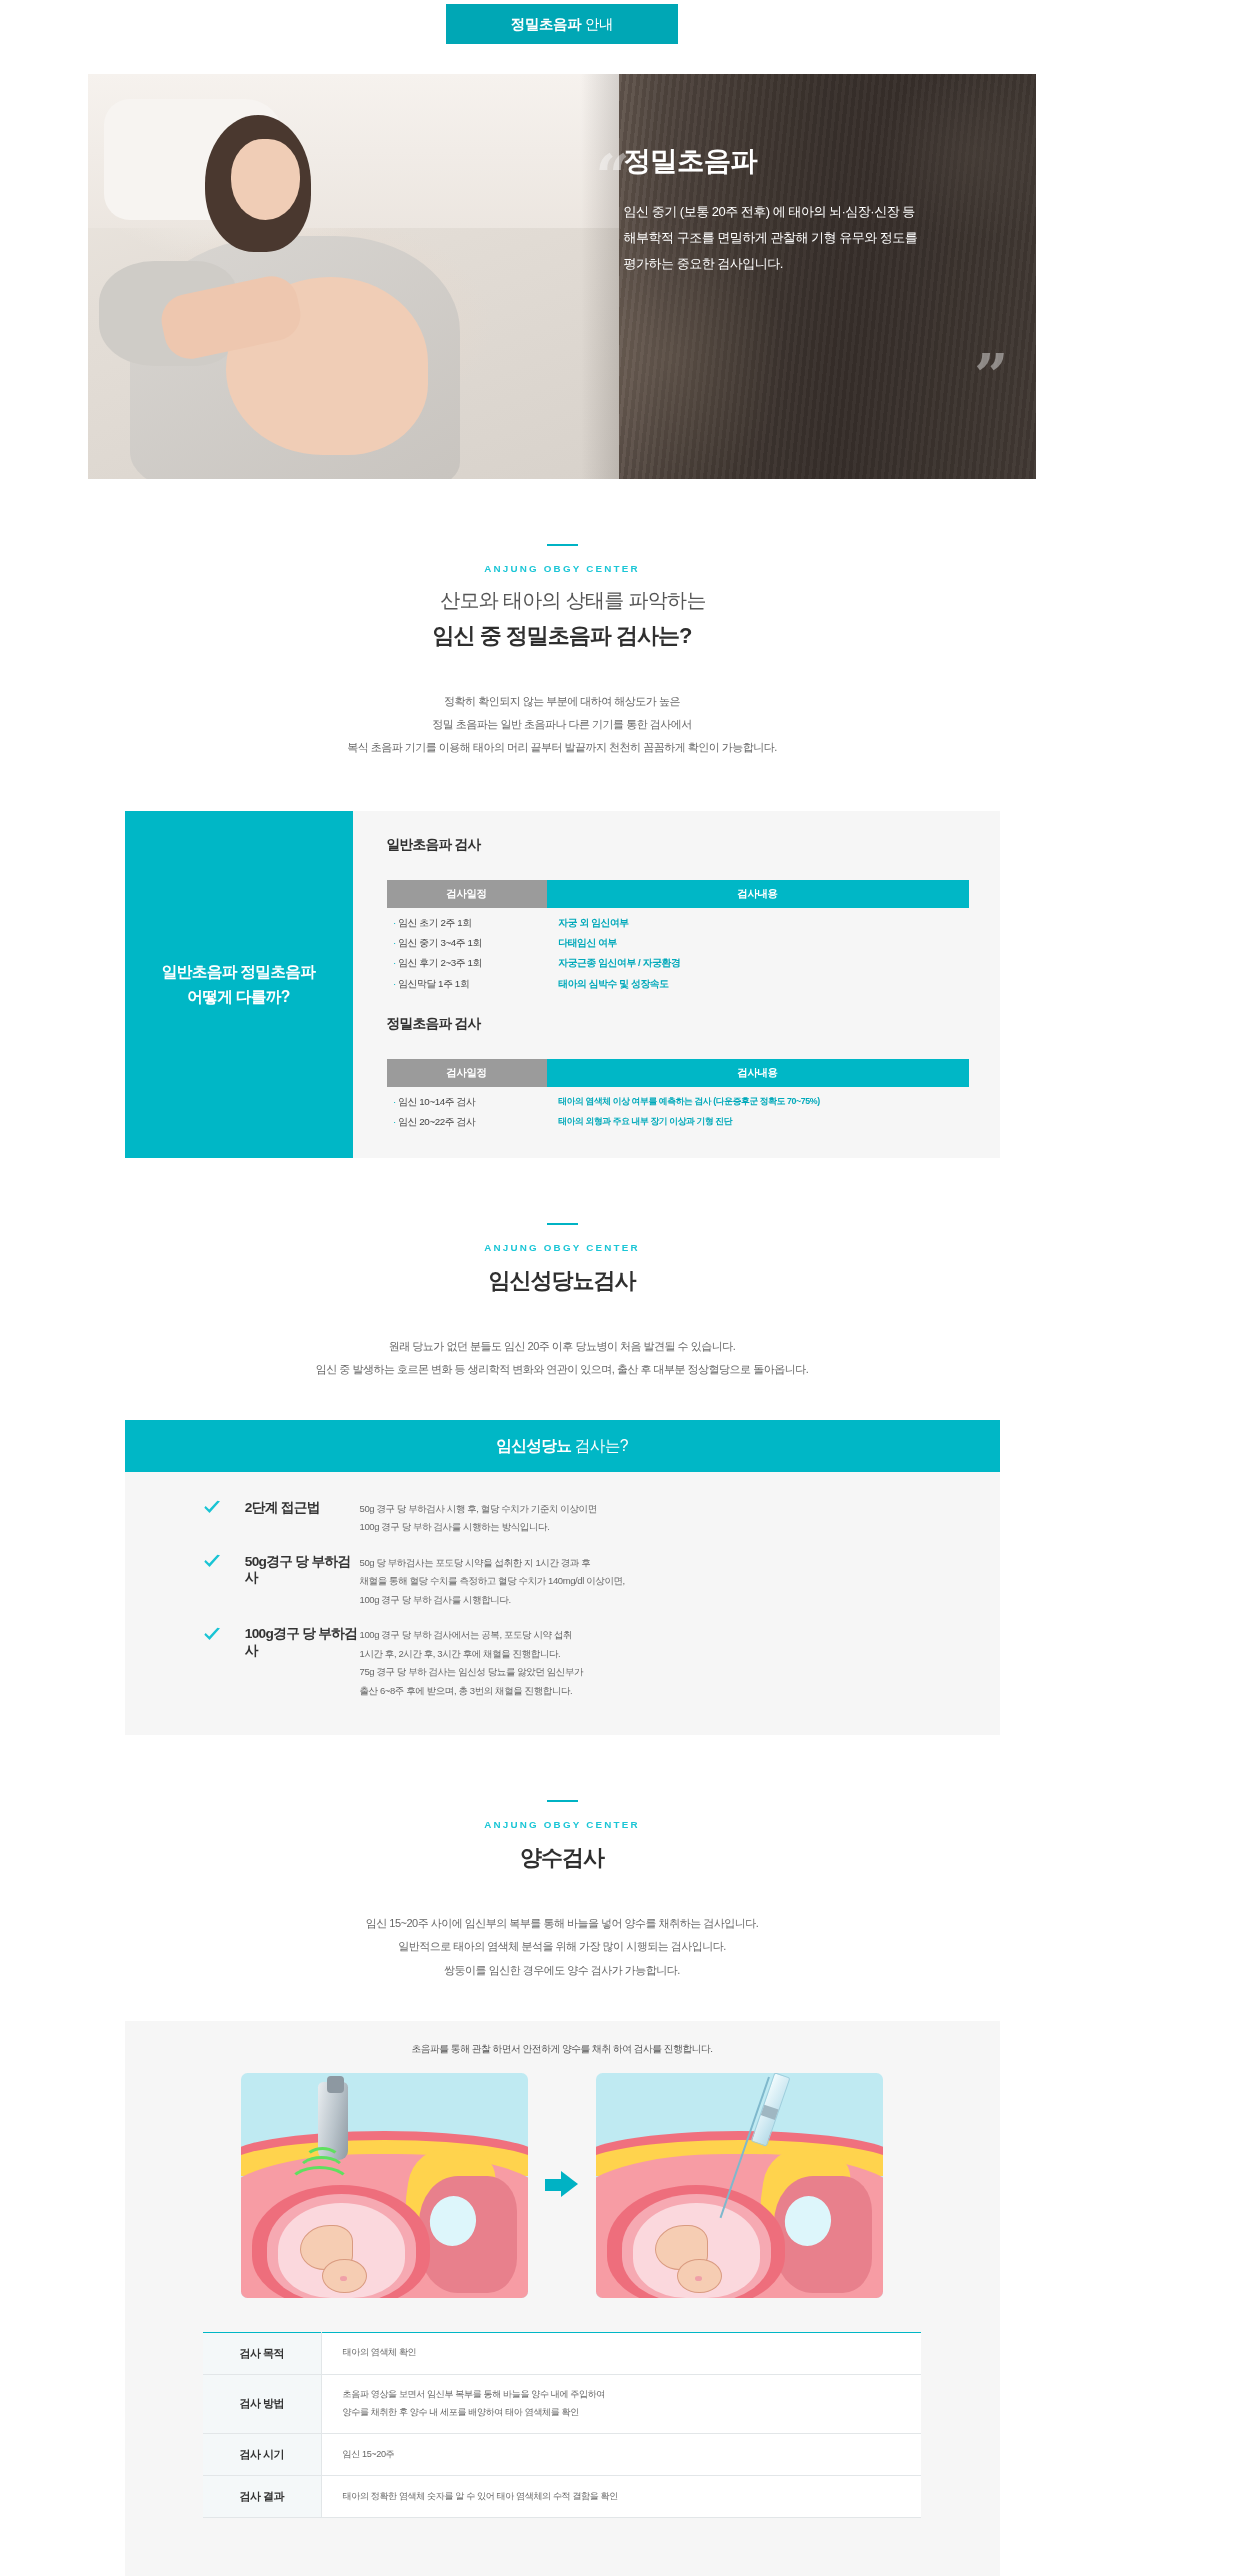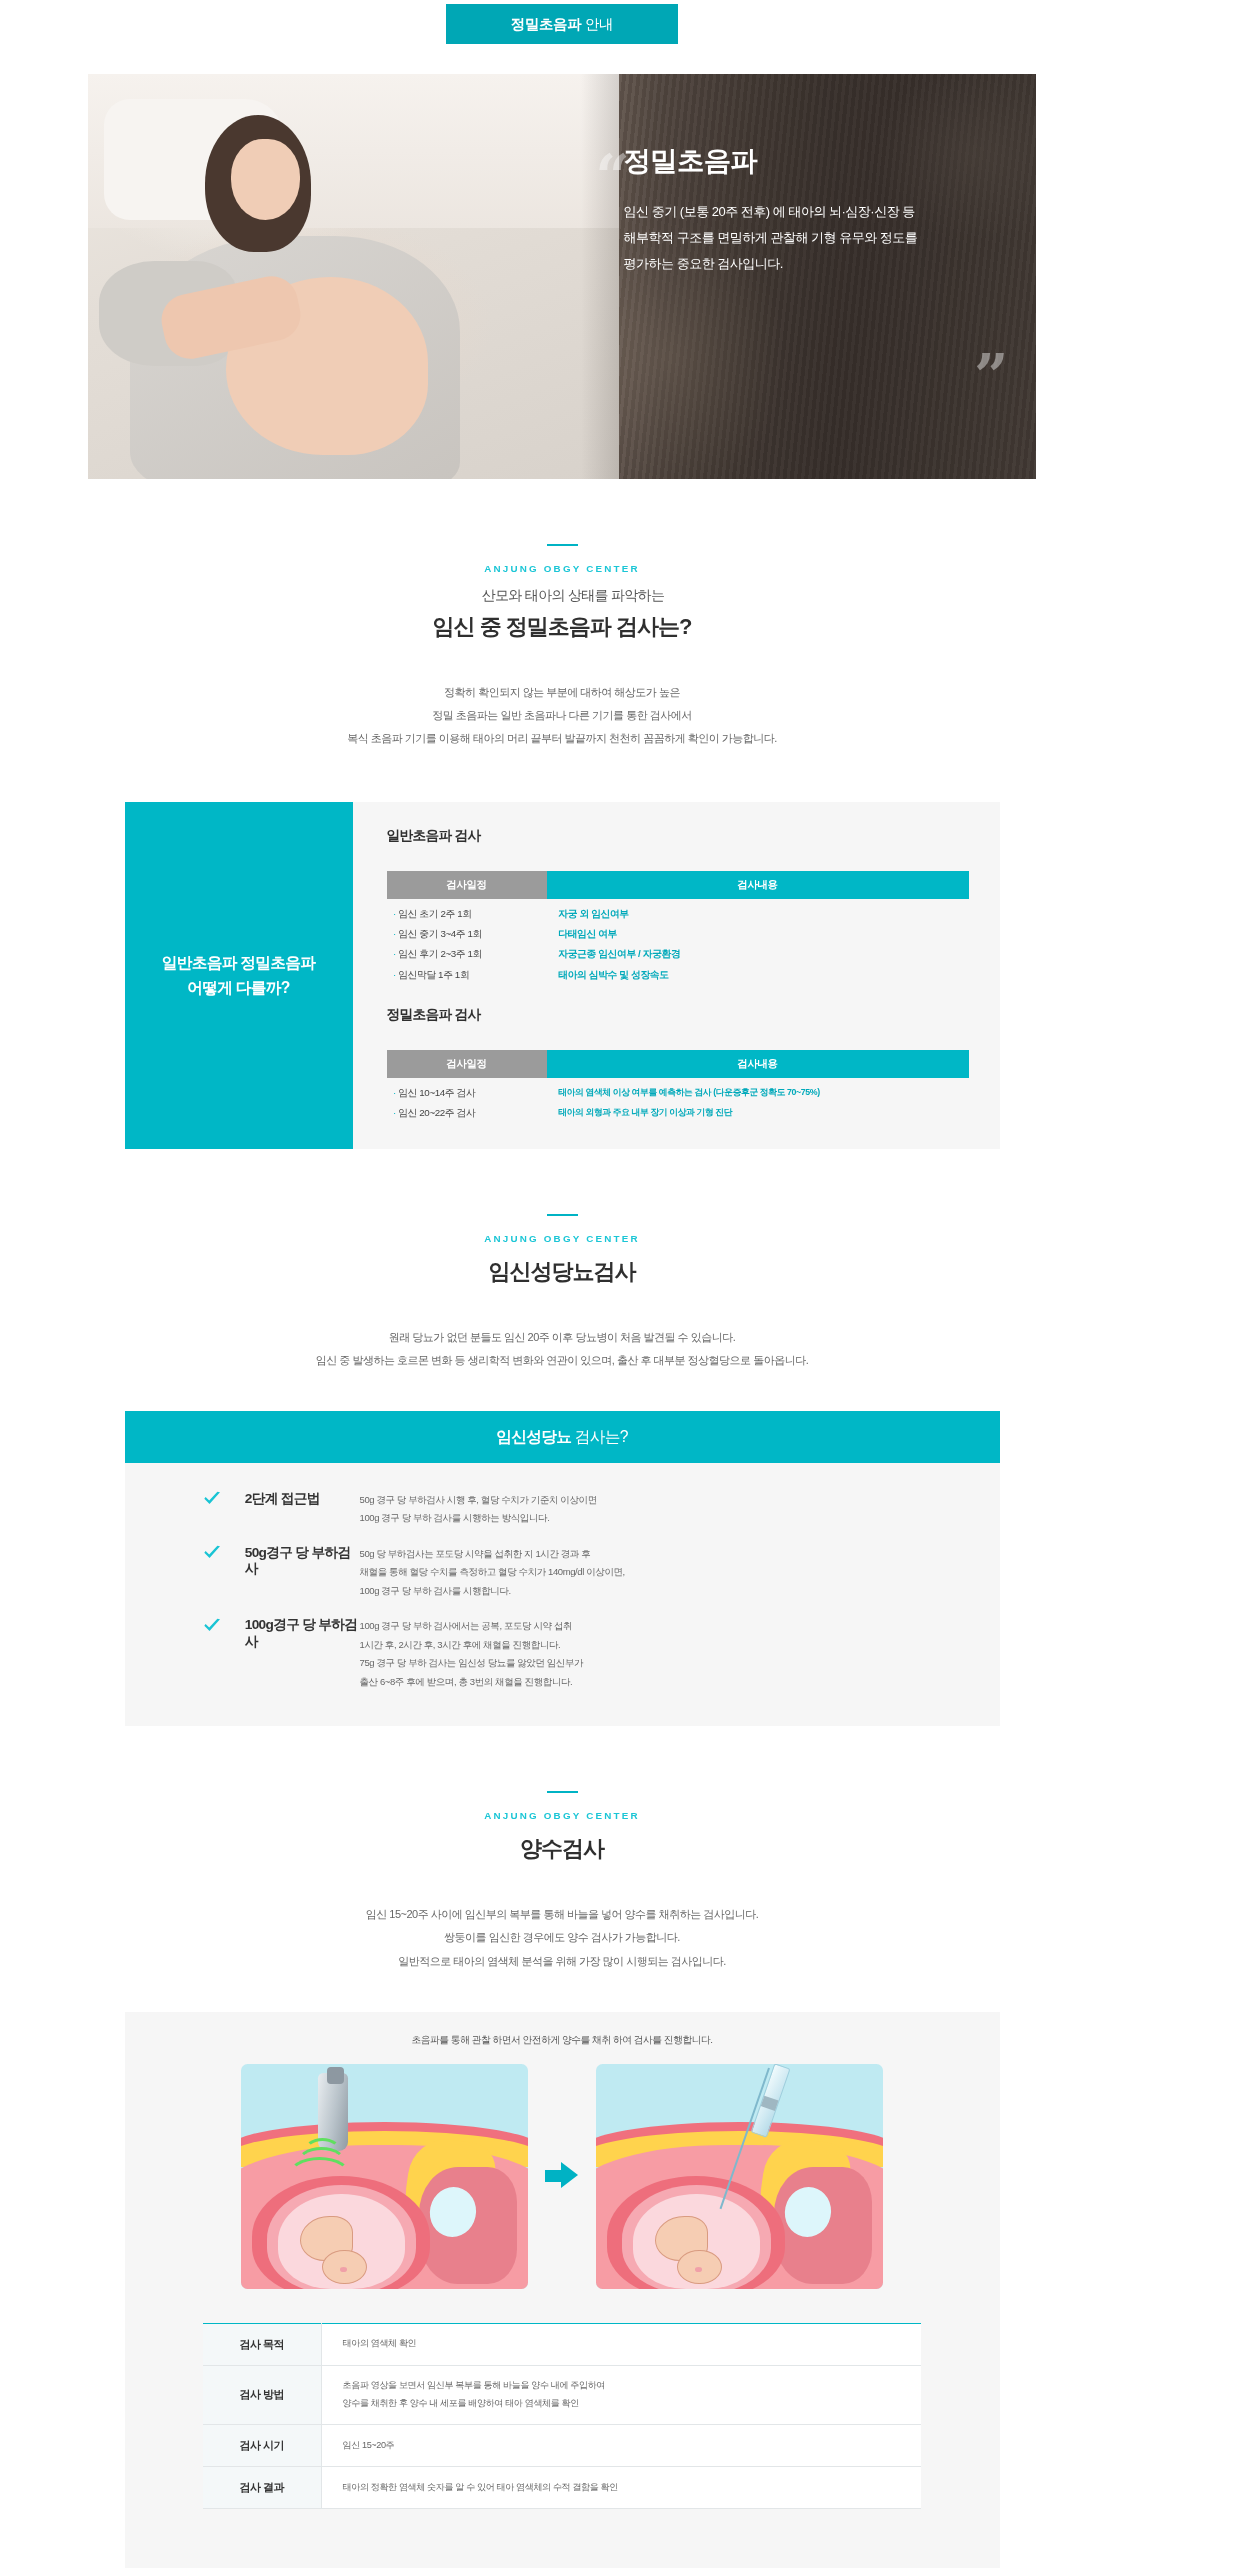--- a/index.html
+++ b/index.html
@@ -75,21 +75,21 @@
   }
   .hero-quote-open { left:53.5%; top:72px; }
   .hero-quote-close { right:27.4px; bottom:73px; }
   .hero-title { font-size:27.4px; font-weight:700; letter-spacing:-0.7px; margin-bottom:19.6px; }
   .hero-desc { font-size:13px; line-height:2.0; letter-spacing:-0.5px; font-weight:400; }
 
   
   .sec-head { text-align:center; }
   .sec-rule { width:31px; height:2px; background:#00b3c4; margin:0 auto 17px; }
   .sec-eyebrow { color:#1bc6d6; font-size:9.8px; letter-spacing:2.2px; font-weight:600; margin-bottom:13px; }
-  .sec-sub { font-size:14px; color:#555; letter-spacing:-0.7px; margin-bottom:6.5px;padding-left:22px; }
+  .sec-sub { font-size:20px; color:#555; letter-spacing:-0.7px; margin-bottom:6.5px;padding-left:22px; }
   .sec-title { font-size:22px; font-weight:700; color:#2f2f2f; letter-spacing:-1px; }
   .sec-body { text-align:center; font-size:11px; color:#666; line-height:2.1; letter-spacing:-0.5px; }
 
   
   .compare {
     width:875px; margin:0 auto; display:flex; background:#f6f6f6; min-height:294px;
   }
   .compare-left {
     width:228px; background:#00b7c6; color:#fff; display:flex;
     align-items:center; justify-content:center; text-align:center;
@@ -408,22 +408,22 @@
   <div class="sec-head">
     <div class="sec-rule"></div>
     <div class="sec-eyebrow">ANJUNG OBGY CENTER</div>
     <div class="sec-title">양수검사</div>
   </div>
 
   <div class="gap-60"></div>
 
   <div class="sec-body">
     <div>임신 15~20주 사이에 임신부의 복부를 통해 바늘을 넣어 양수를 채취하는 검사입니다.</div>
+    <div>일반적으로 태아의 염색체 분석을 위해 가장 많이 시행되는 검사입니다.</div>
     <div>쌍둥이를 임신한 경우에도 양수 검사가 가능합니다.</div>
-    <div>일반적으로 태아의 염색체 분석을 위해 가장 많이 시행되는 검사입니다.</div>
   </div>
 
   <div class="gap-60"></div>
 
   <div class="card">
 
     <div class="amnio-cap">초음파를 통해 관찰 하면서 안전하게 양수를 채취 하여 검사를 진행합니다.</div>
 
     <div class="illus-row">
 

